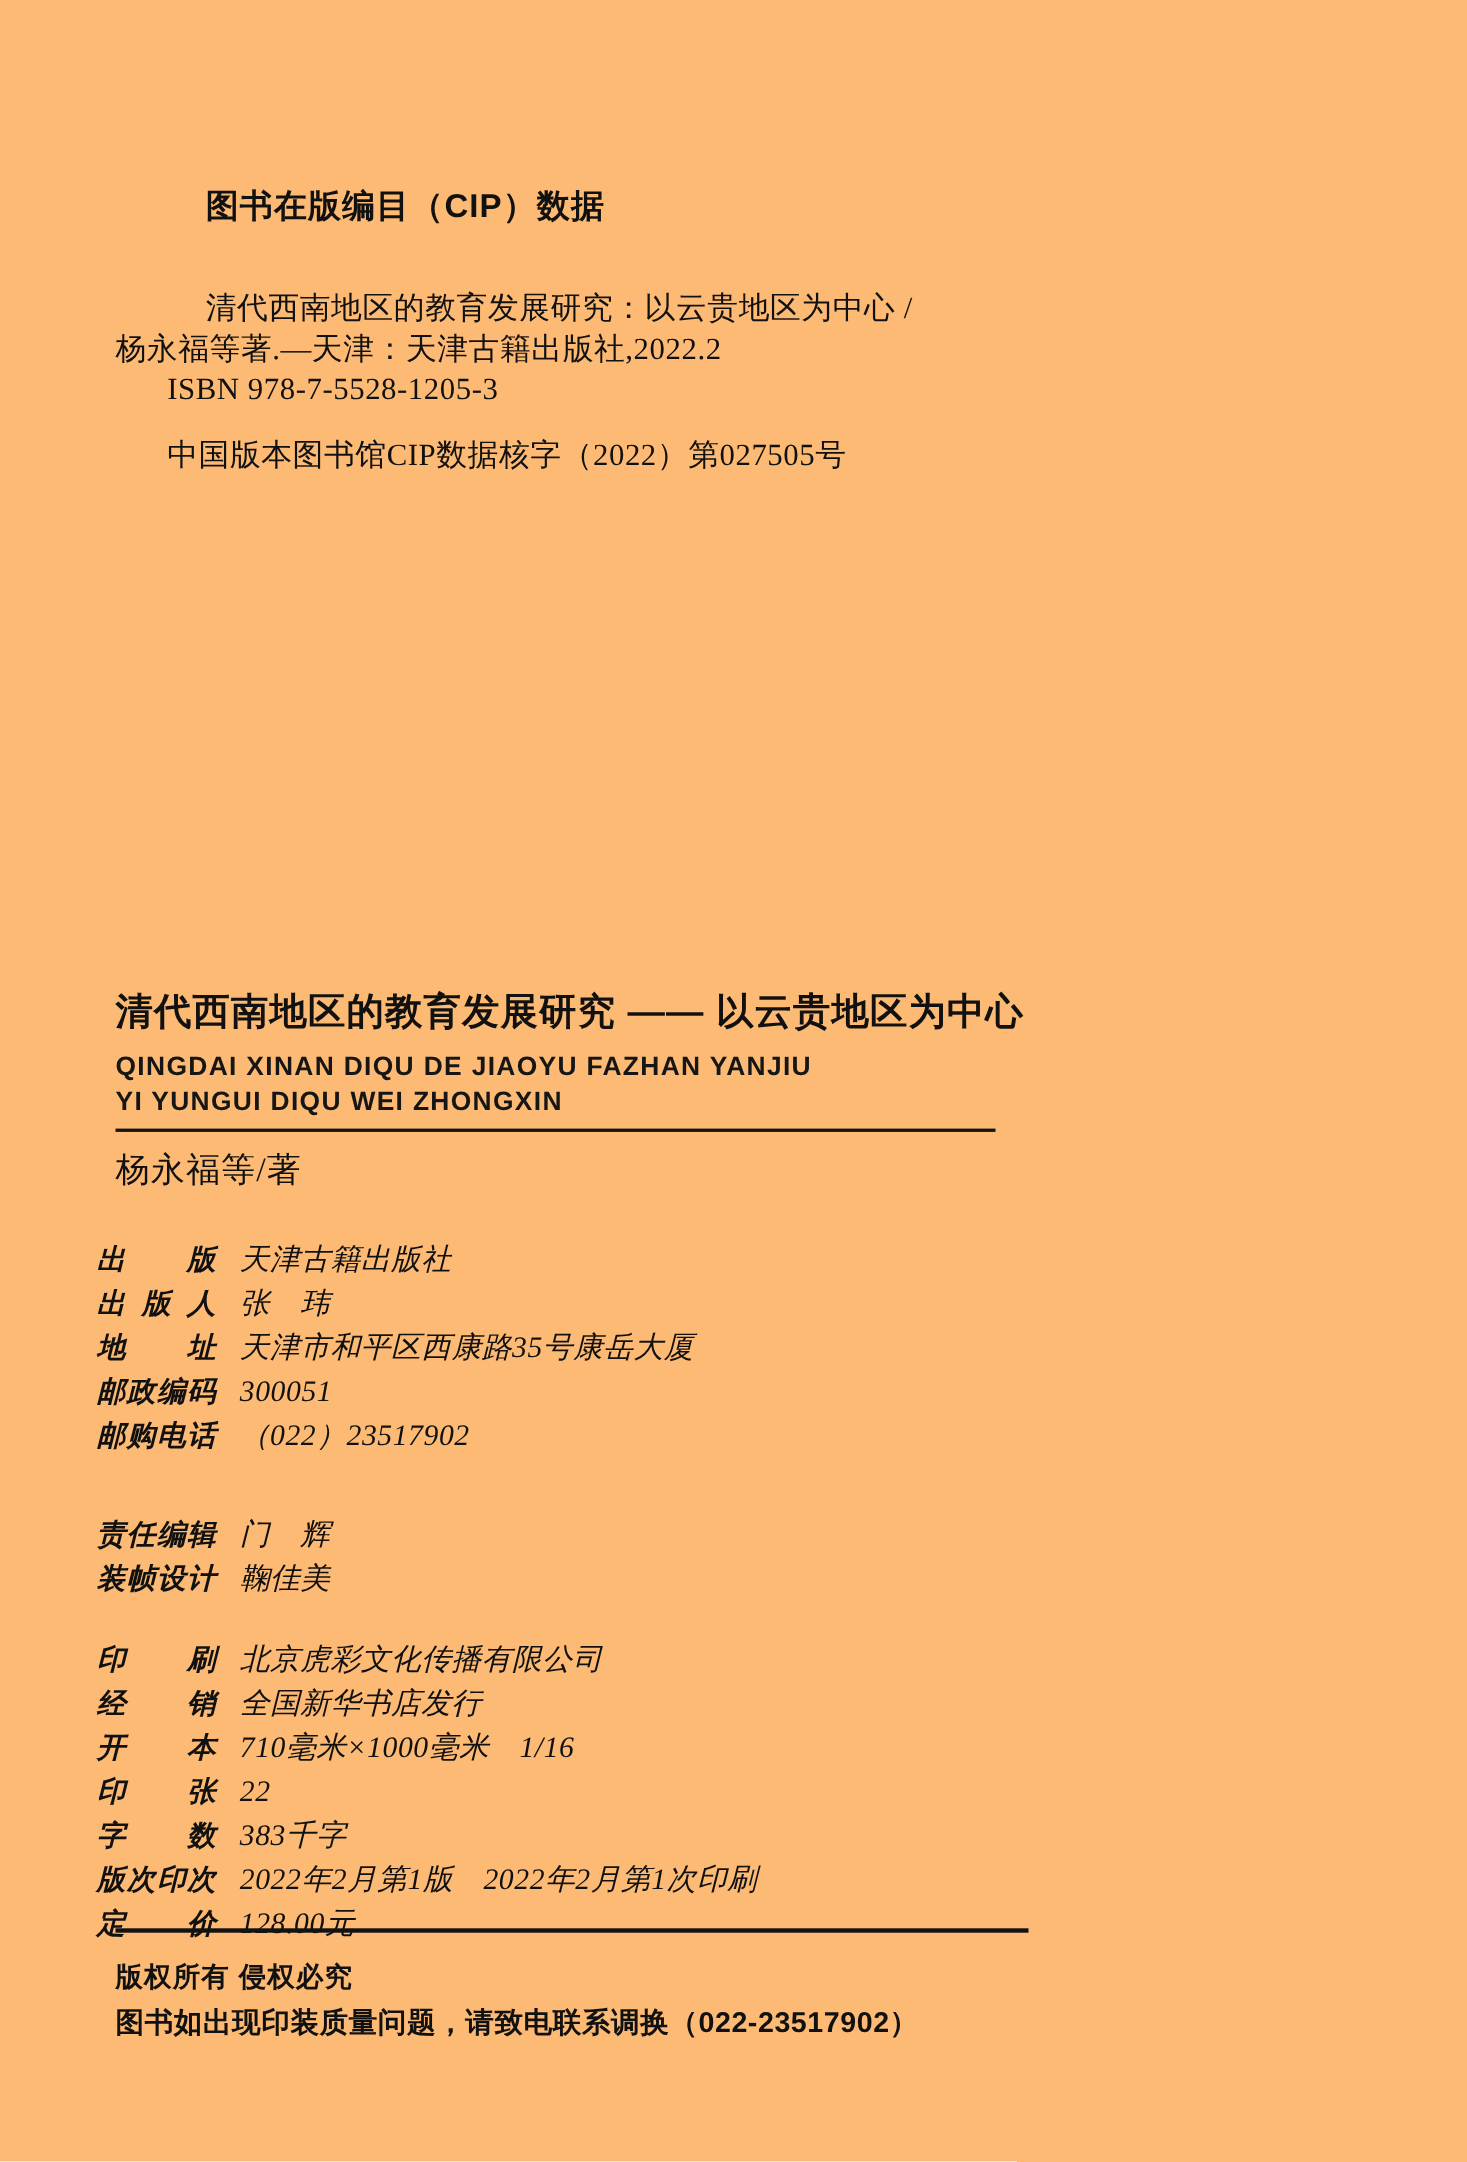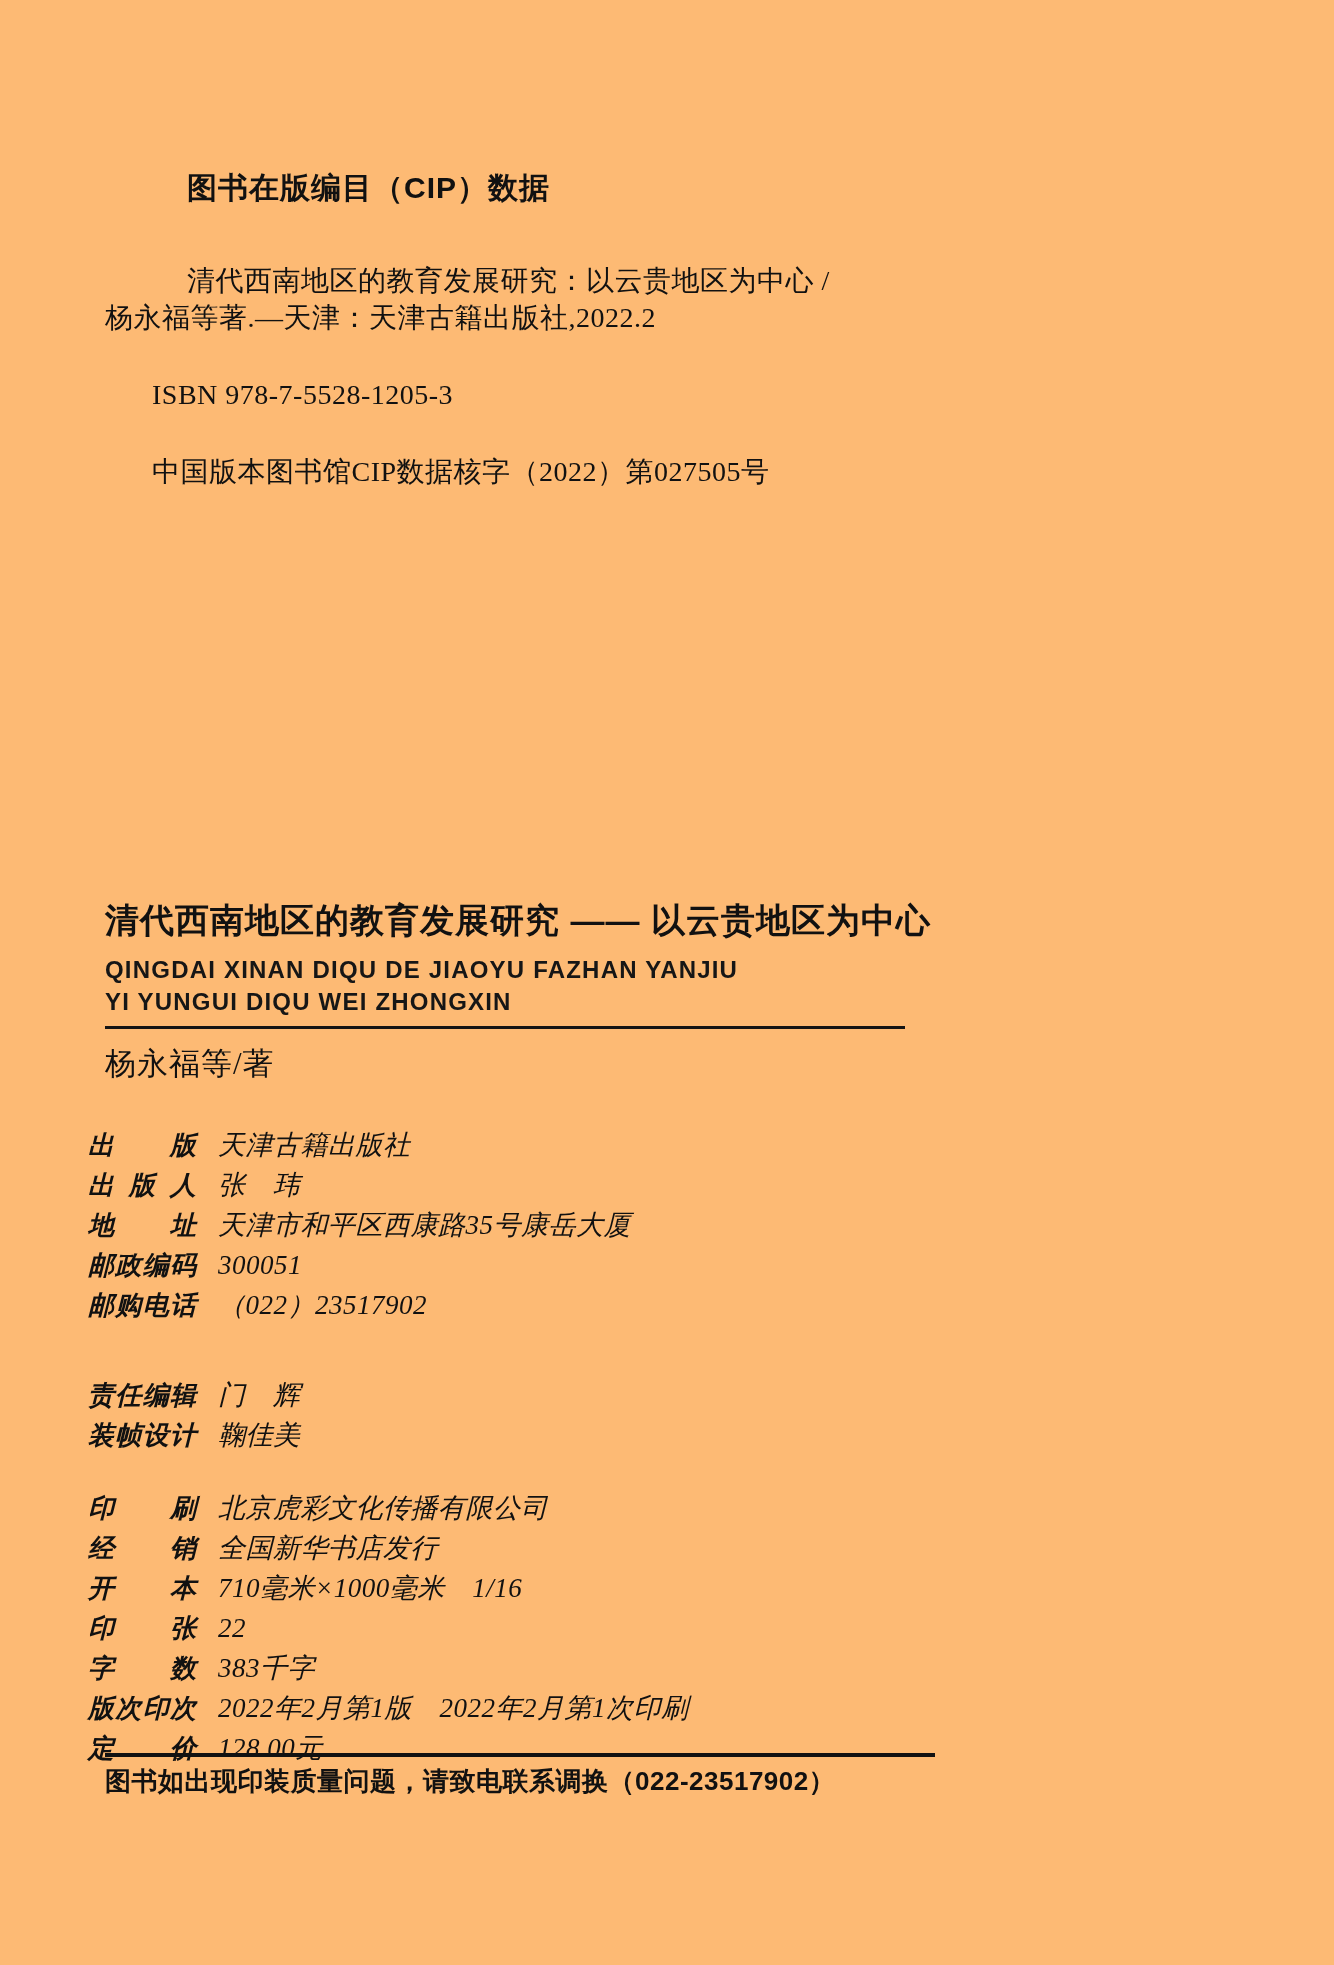--- a/index.html
+++ b/index.html
@@ -34,21 +34,21 @@
   }
   .cip-line {
     font-size: 28px;
     line-height: 37px;
     letter-spacing: 0.5px;
   }
   .cip-p1 { margin-top: 56px; }
   .cip-p2 { margin-top: 22px; }
   .cip-record { margin-top: 23px; }
   .indent-2 { margin-left: 82px; }
-  .indent-1 { margin-left: 47px; margin-top: 40px; }
+  .indent-1 { margin-left: 47px; }
 
   
   .title-block {
     position: absolute;
     left: 105px;
     top: 898px;
     width: 1130px;
   }
   .book-title {
     font-family: "Liberation Sans", sans-serif;
@@ -220,16 +220,17 @@
       <span class="info-value">2022年2月第1版　2022年2月第1次印刷</span>
     </div>
     <div class="info-row">
       <span class="info-label">定价</span>
       <span class="info-value">128.00元</span>
     </div>
   </section>
 
   <section class="bottom-block">
     <div class="bottom-rule"></div>
+    <div class="copyright-notice">版权所有 侵权必究</div>
     <div class="exchange-notice">图书如出现印装质量问题，请致电联系调换（022-23517902）</div>
   </section>
 
 </div>
 
 </body></html>

